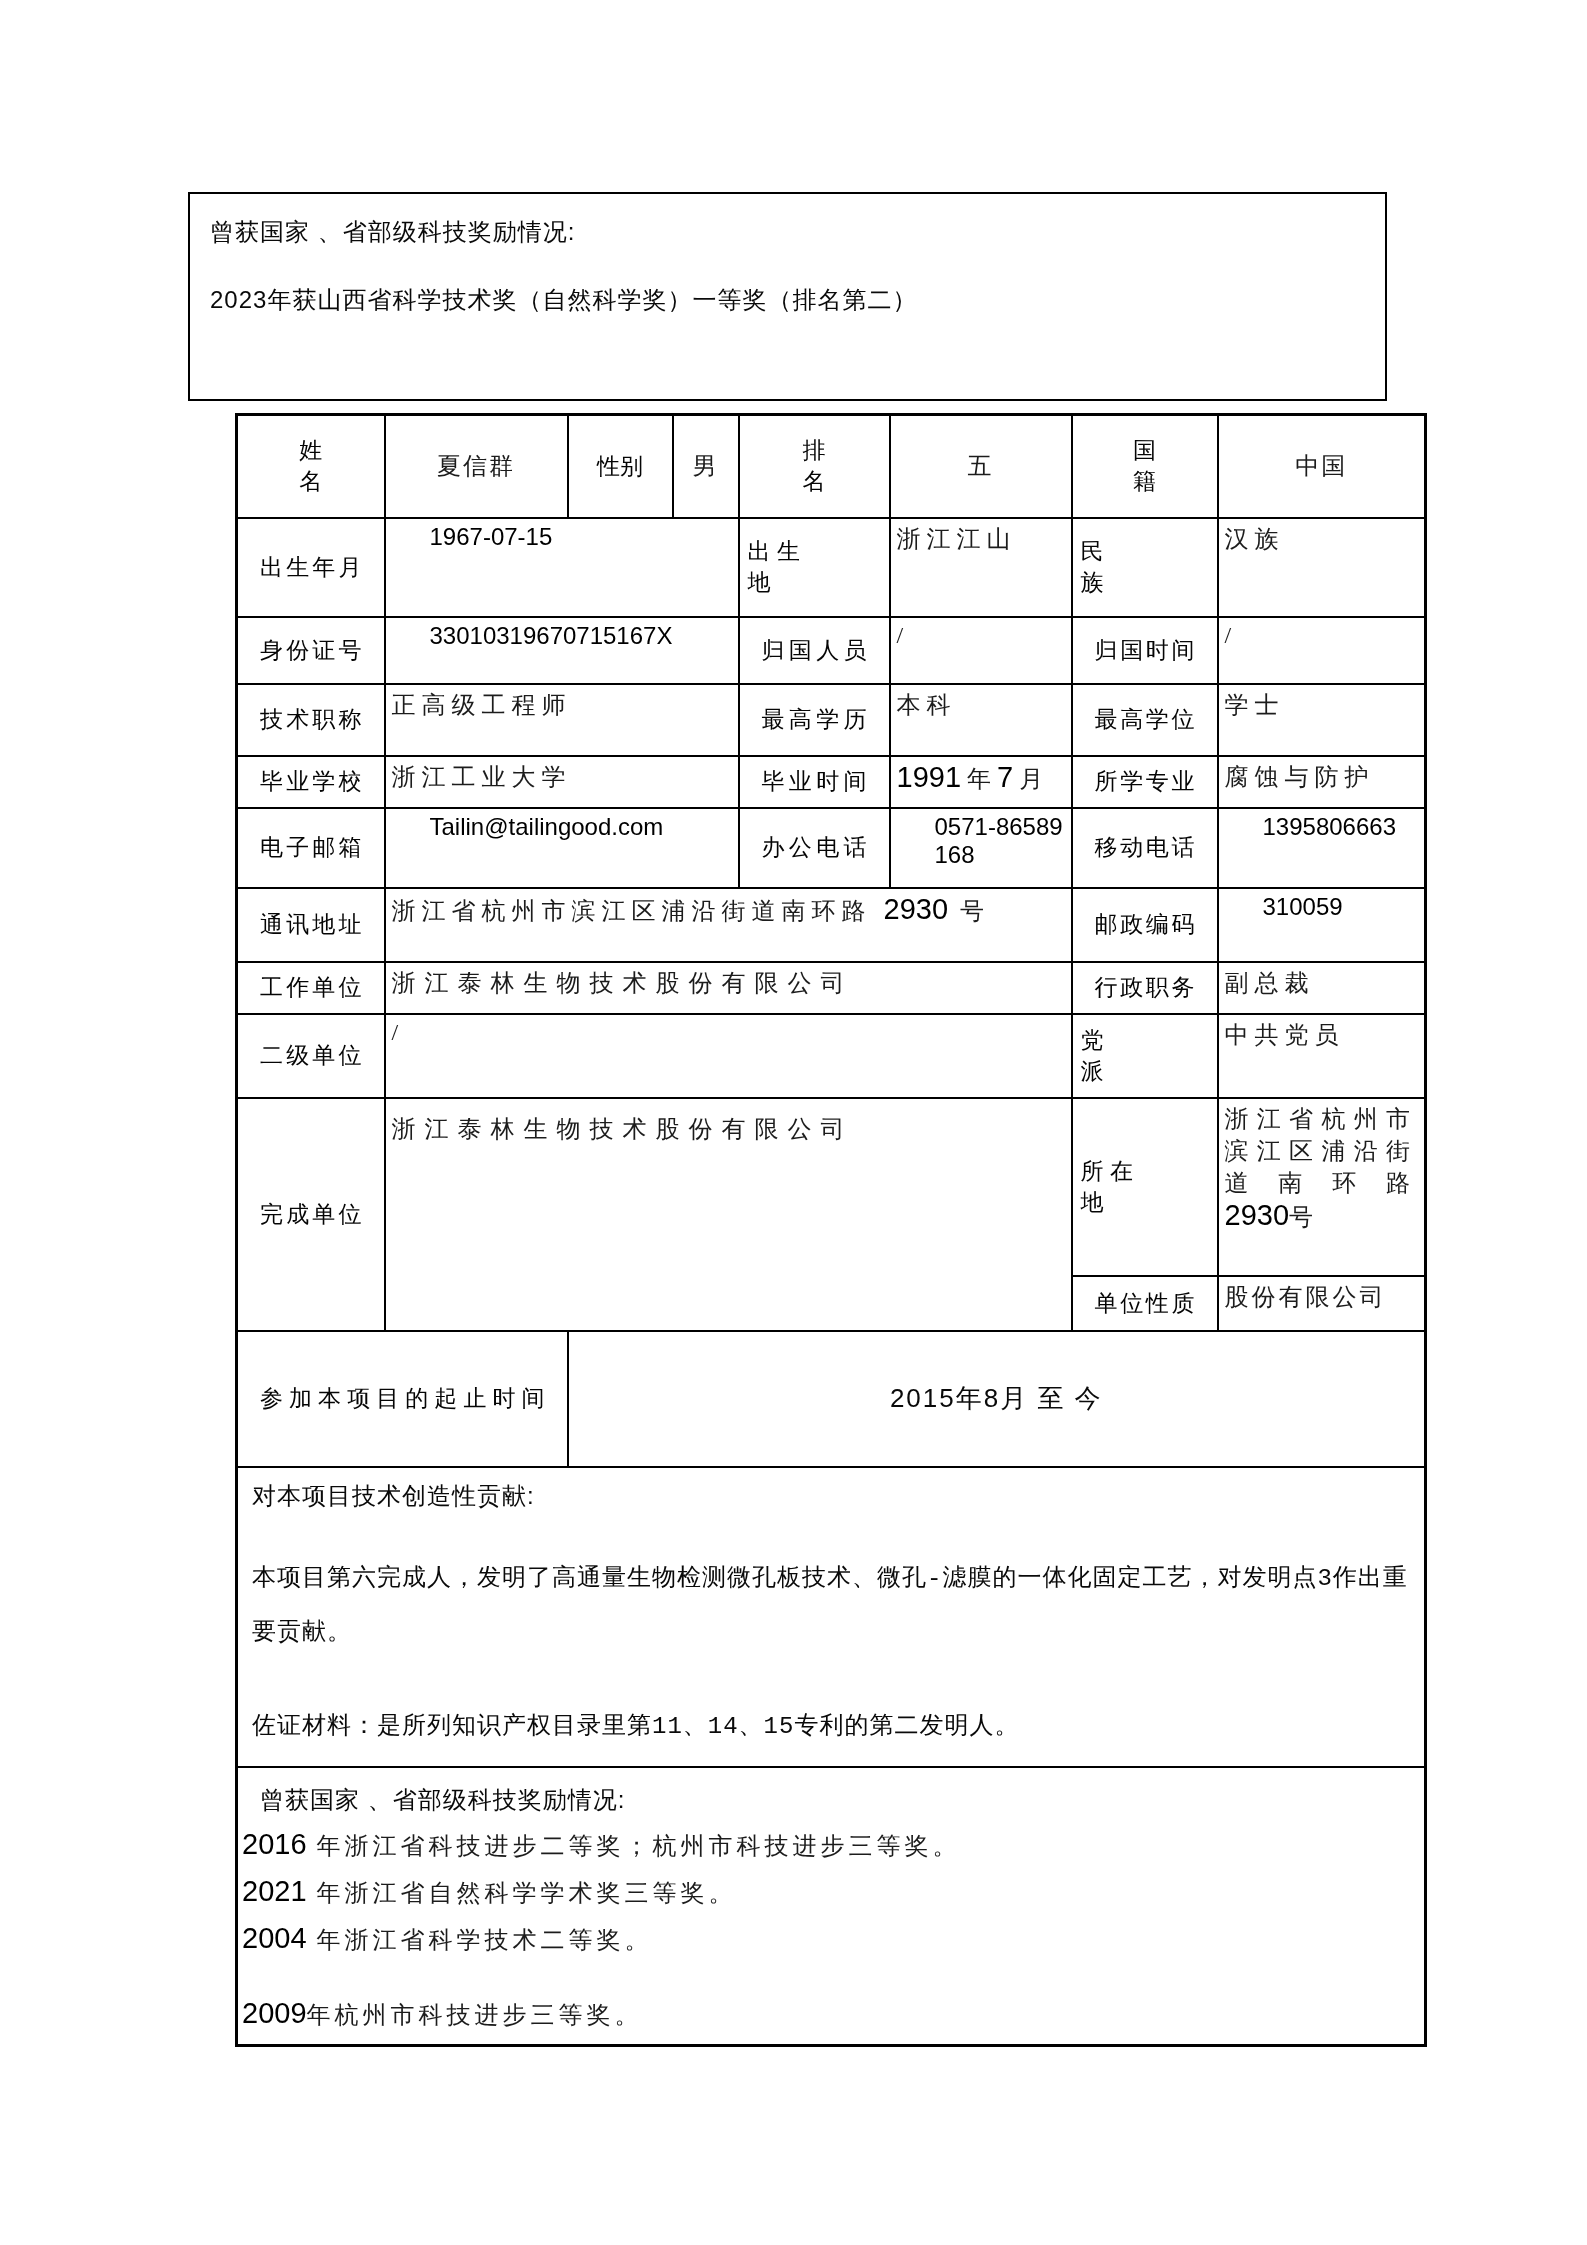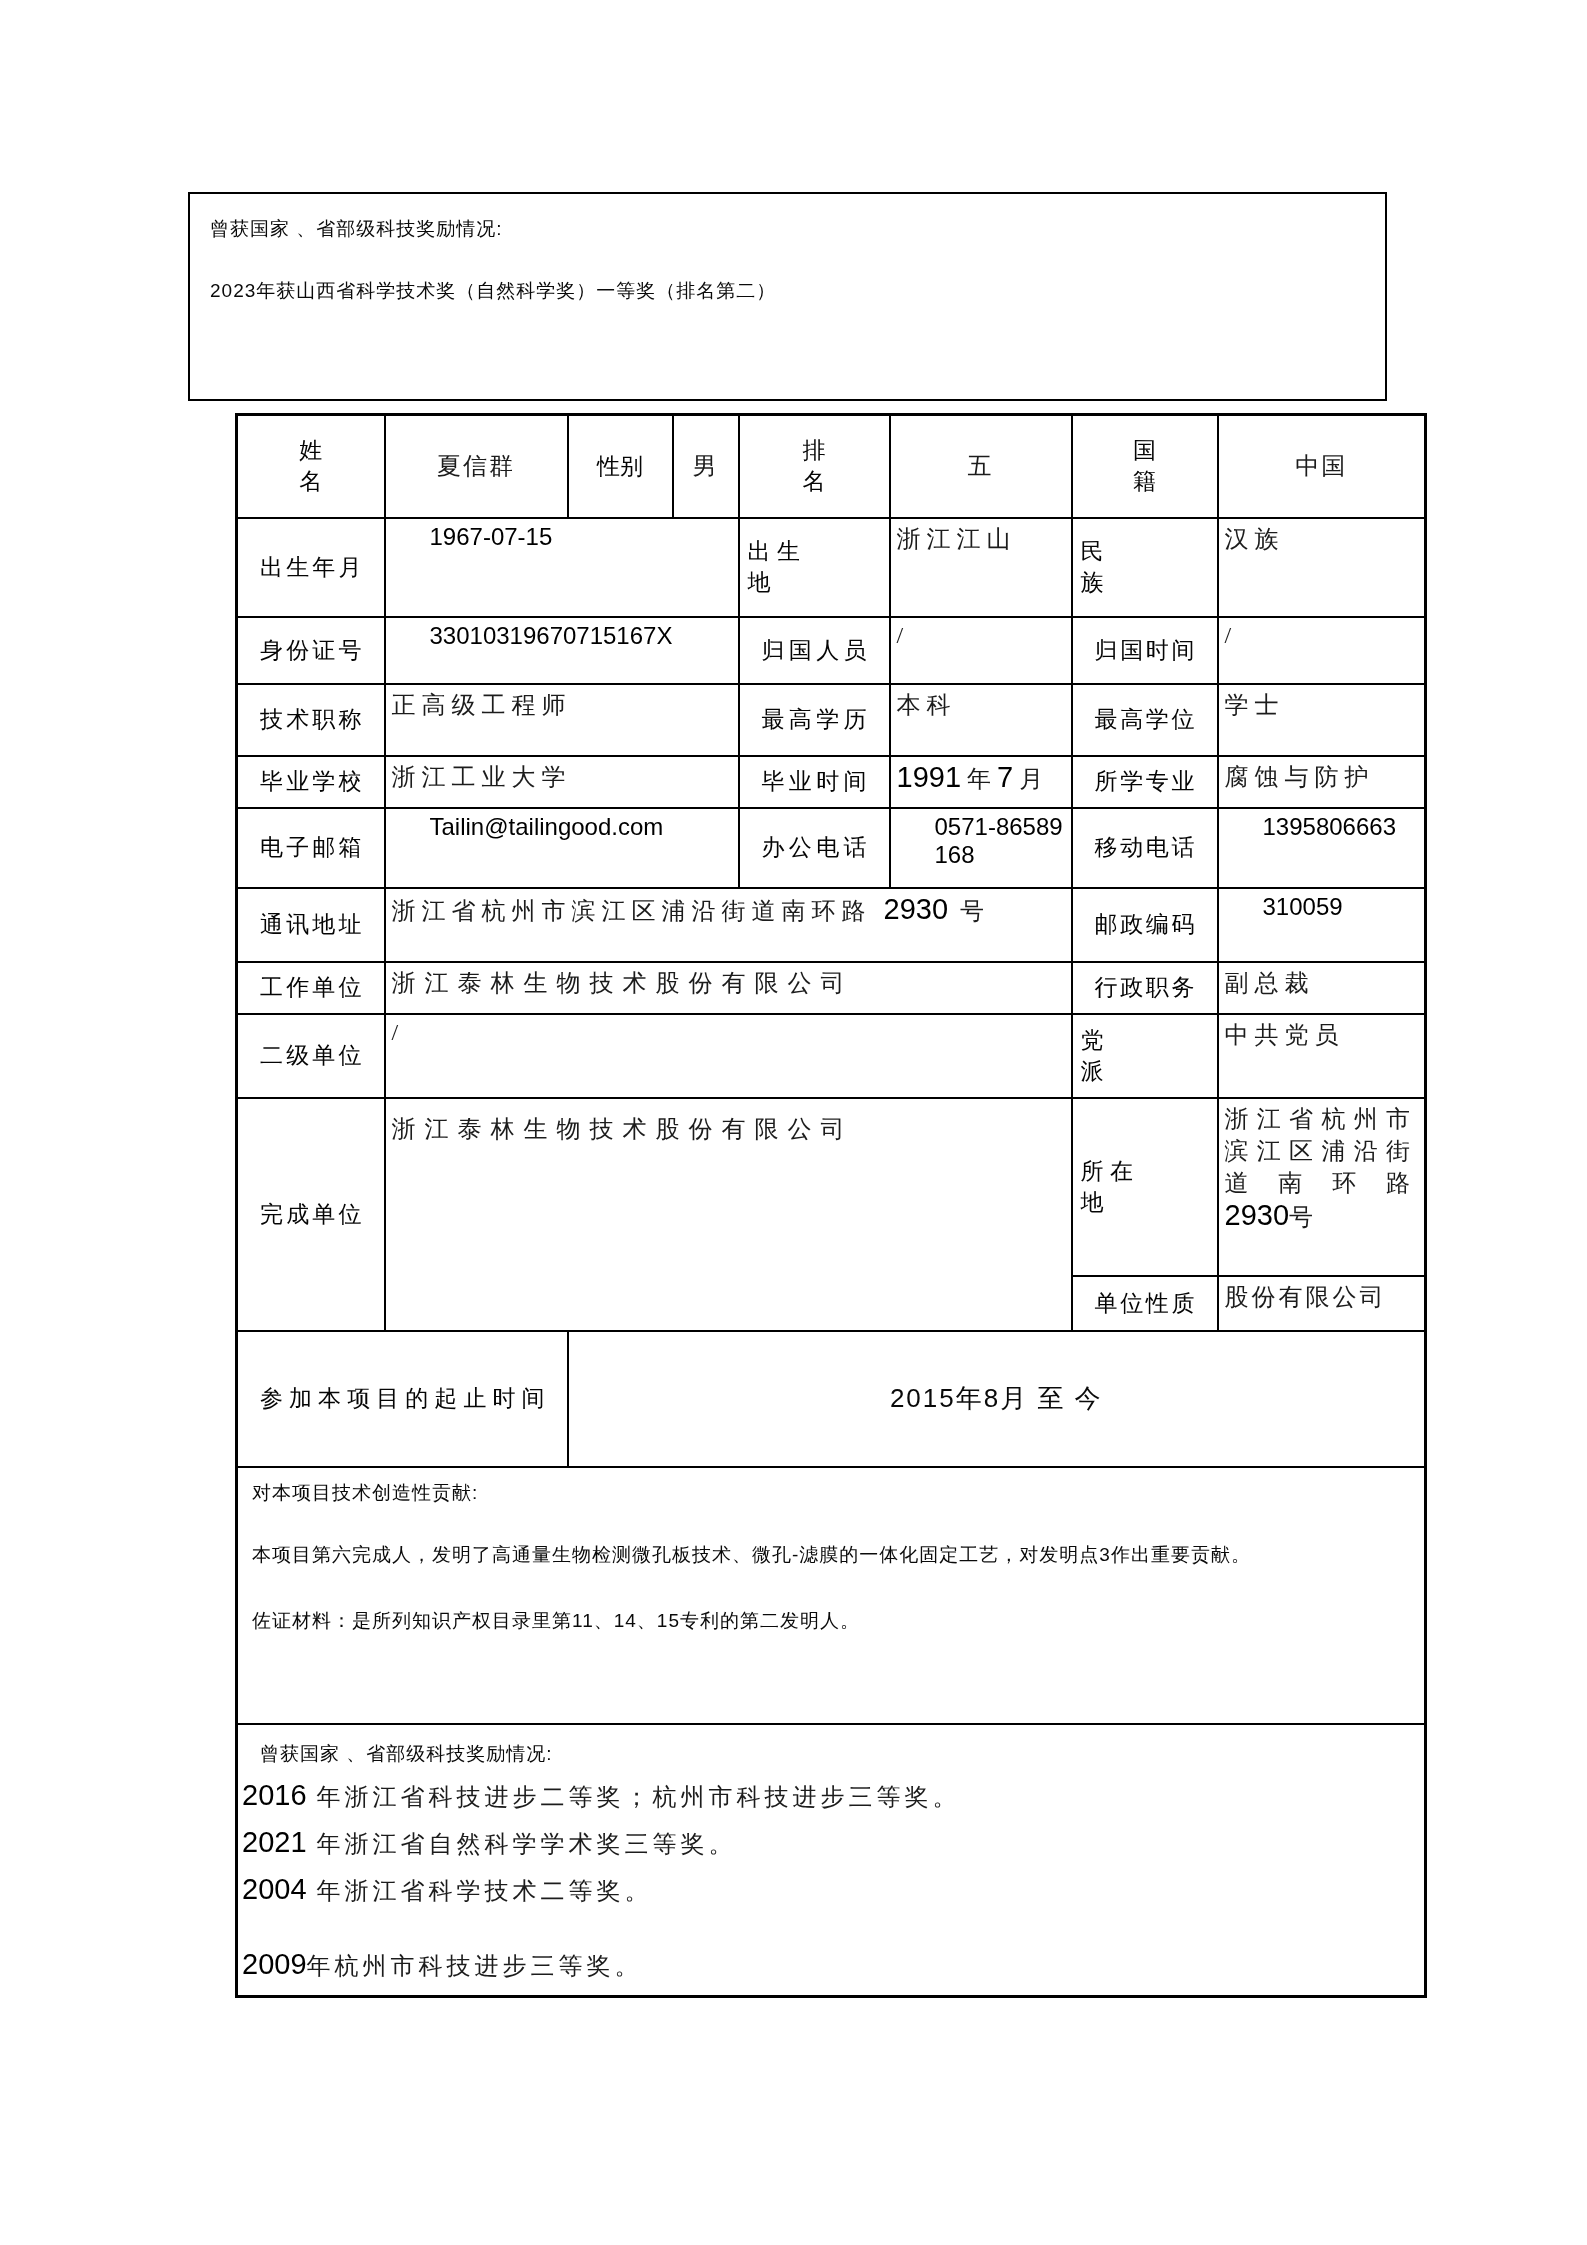--- a/index.html
+++ b/index.html
@@ -10,21 +10,21 @@
     font-family: "Liberation Sans", sans-serif;
     color: #000;
   }
   .top-box {
     position: absolute; left: 188px; top: 192px;
     width: 1199px; height: 209px;
     border: 2px solid #000;
     padding: 22px 0 0 20px;
   }
   .hei { font-family: "Liberation Sans", sans-serif; color:#0a0a0a; }
-  .t24 { font-size: 19px; letter-spacing: 1px; }
+  .t24 { font-size: 24px; letter-spacing: 1px; }
   .top-box .line2 { margin-top: 36px; }
 
   table.form {
     position: absolute; left: 235px; top: 413px;
     width: 1190px;
     border-collapse: collapse; table-layout: fixed;
     border: 3px solid #000;
   }
   td { border: 2px solid #000; vertical-align: top; padding: 4px 6px; overflow: hidden; }
   tr.r1  { height:103px; } tr.r2  { height:99px; }  tr.r3  { height:67px; }
@@ -41,21 +41,21 @@
 
   .vcn { font-family: "Liberation Serif", serif; font-size: 24px; color:#1c1c1c; letter-spacing: 6px; }
   .vc  { text-align: center; vertical-align: middle; letter-spacing: 2px; }
   .vnum { font-family: "Liberation Sans", sans-serif; font-size: 24px; color:#000; letter-spacing: 0; padding-left: 44px; }
   .vnum-inline { font-family: "Liberation Sans", sans-serif; font-size: 29px; letter-spacing: 0; color:#000; }
   .vcn-inline  { font-family: "Liberation Serif", serif; font-size: 24px; color:#1c1c1c; }
   .loc { letter-spacing: 8px; text-align: justify; }
   .duration-val { vertical-align: middle; text-align: center; font-size: 26px; letter-spacing: 2px; }
 
   .freecell { padding: 12px 14px; }
-  .contrib-para { margin-top: 32px; line-height: 34px; letter-spacing: 1px; }
+  .contrib-para { margin-top: 40px; line-height: 54px; letter-spacing: 1px; font-family: Liberation Mono, monospace; }
   .awards-title { padding-left: 18px; padding-top: 4px; }
   .award-line { margin-top: 14px; line-height: 28px; }
   .award-rest { font-family: "Liberation Serif", serif; font-size: 24px; color:#1c1c1c; letter-spacing: 4px; }
   .award-gap { margin-top: 42px; }
 </style>
 </head>
 <body>
 
 <div class="top-box">
   <div class="hei t24">曾获国家 、省部级科技奖励情况:</div>

